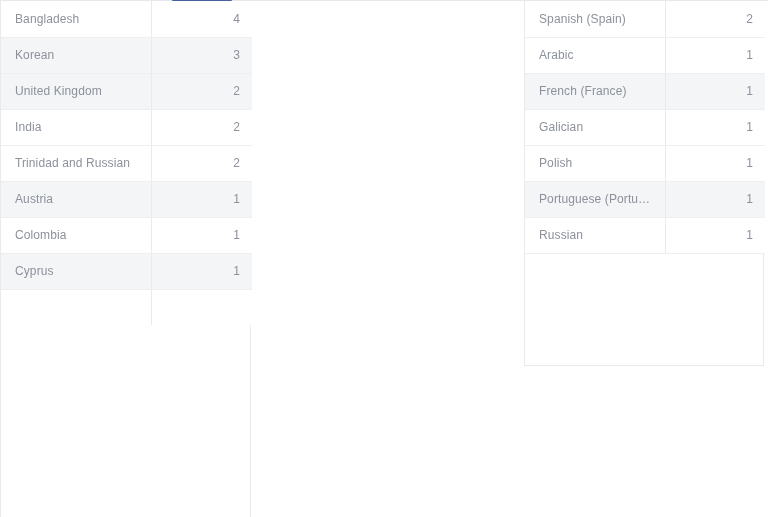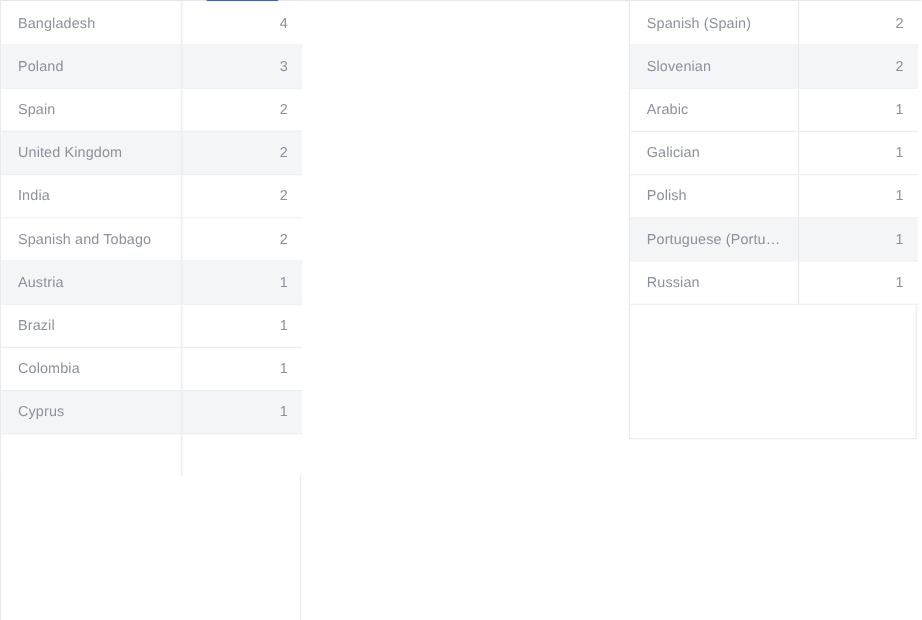--- a/index.html
+++ b/index.html
@@ -126,45 +126,37 @@
       <colgroup>
         <col class="c-label">
         <col class="c-value">
       </colgroup>
       <tbody id="left-body">
           <tr class="odd">
             <td class="label-cell">Bangladesh</td>
             <td class="value-cell">4</td>
           </tr>
           <tr class="even">
-            <td class="label-cell">Poland</td>
+            <td class="label-cell">Korean</td>
             <td class="value-cell">3</td>
           </tr>
-          <tr class="odd">
-            <td class="label-cell">Spain</td>
-            <td class="value-cell">2</td>
-          </tr>
           <tr class="even">
             <td class="label-cell">United Kingdom</td>
             <td class="value-cell">2</td>
           </tr>
           <tr class="odd">
             <td class="label-cell">India</td>
             <td class="value-cell">2</td>
           </tr>
           <tr class="odd">
-            <td class="label-cell">Spanish and Tobago</td>
+            <td class="label-cell">Trinidad and Russian</td>
             <td class="value-cell">2</td>
           </tr>
           <tr class="even">
             <td class="label-cell">Austria</td>
-            <td class="value-cell">1</td>
-          </tr>
-          <tr class="odd">
-            <td class="label-cell">Brazil</td>
             <td class="value-cell">1</td>
           </tr>
           <tr class="odd">
             <td class="label-cell">Colombia</td>
             <td class="value-cell">1</td>
           </tr>
           <tr class="even">
             <td class="label-cell">Cyprus</td>
             <td class="value-cell">1</td>
           </tr>
@@ -180,26 +172,26 @@
     <table class="tbl">
       <colgroup>
         <col class="c-label">
         <col class="c-value">
       </colgroup>
       <tbody id="right-body">
           <tr class="odd">
             <td class="label-cell">Spanish (Spain)</td>
             <td class="value-cell">2</td>
           </tr>
-          <tr class="even">
-            <td class="label-cell">Slovenian</td>
-            <td class="value-cell">2</td>
-          </tr>
           <tr class="odd">
             <td class="label-cell">Arabic</td>
+            <td class="value-cell">1</td>
+          </tr>
+          <tr class="even">
+            <td class="label-cell">French (France)</td>
             <td class="value-cell">1</td>
           </tr>
           <tr class="odd">
             <td class="label-cell">Galician</td>
             <td class="value-cell">1</td>
           </tr>
           <tr class="odd">
             <td class="label-cell">Polish</td>
             <td class="value-cell">1</td>
           </tr>

